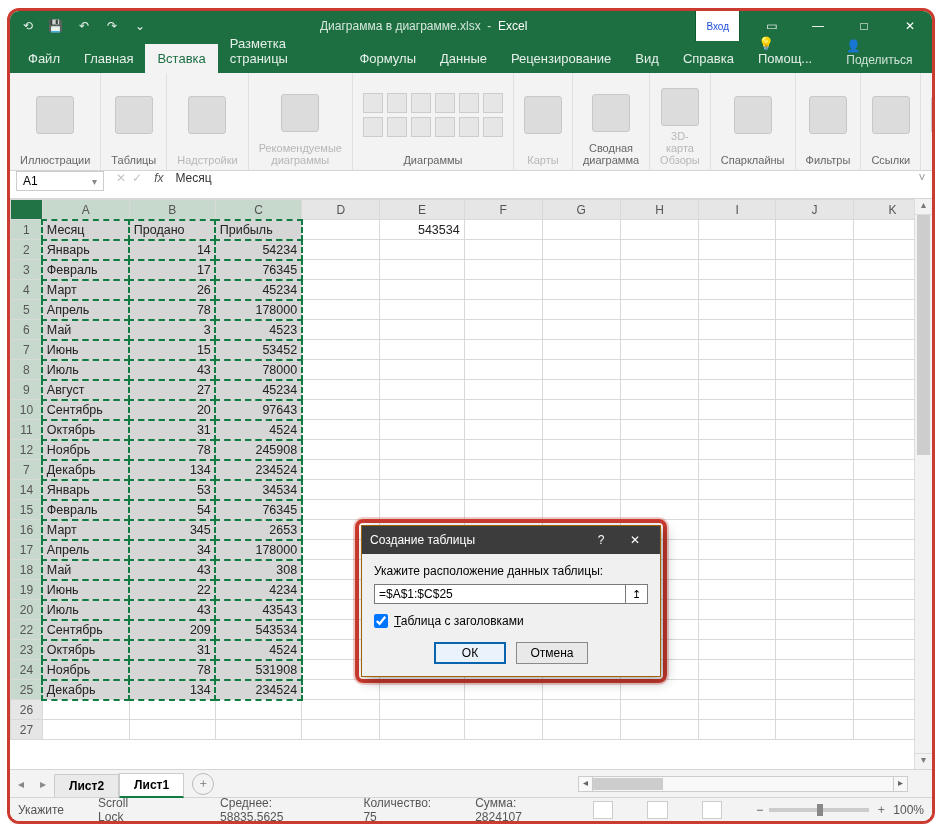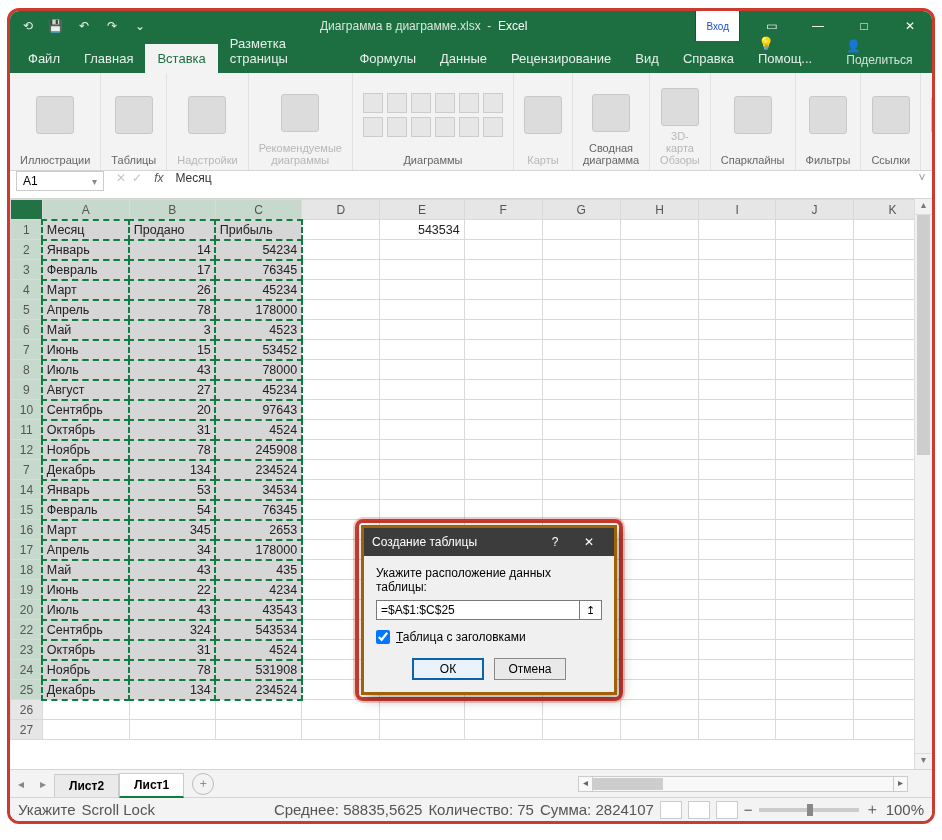--- a/index.html
+++ b/index.html
@@ -61,31 +61,31 @@
 .sheettabs .tab { padding:4px 14px; border:1px solid #ccc; border-bottom:none; background:#eaeaea; margin-top:4px;font-weight:bold; }
 .sheettabs .tab.active { background:#fff; border-bottom:2px solid #107c41; }
 .sheettabs .add { width:22px; height:22px; border:1px solid #bbb; border-radius:50%; display:inline-flex; align-items:center; justify-content:center; margin-left:8px; color:#777; }
 .sheettabs .hscroll { margin-left:auto; width:330px; height:16px; border:1px solid #ccc; background:#f8f8f8; position:relative; margin-right:24px;}
 .sheettabs .hscroll .thumb{position:absolute;left:14px;top:1px;width:70px;height:12px;background:#cdcdcd;}
 .sheettabs .hscroll .ar{position:absolute;top:0;width:14px;height:14px;text-align:center;color:#666;font-size:10px;}
 .sheettabs .hscroll .ar.l{left:0;border-right:1px solid #ccc;}
 .sheettabs .hscroll .ar.r{right:0;border-left:1px solid #ccc;}
 
 
-.statusbar { height:24px; background:#f3f3f3; border-top:1px solid #d5d5d5; display:flex; align-items:center; font-size:15px; color:#555; padding:0 8px; gap:6px;}
+.statusbar { height:24px; background:#f3f3f3; border-top:1px solid #d5d5d5; display:flex; align-items:center; font-size:12px; color:#555; padding:0 8px; gap:34px;}
 .statusbar .spacer{flex:1;}
 .statusbar .viewbtn{width:22px;height:18px;border:1px solid #ccc;background:#fff;display:inline-block;}
 .statusbar .zoom { display:flex;align-items:center;gap:6px;}
 .statusbar .zoom .slider{width:100px;height:4px;background:#ccc;position:relative;}
 .statusbar .zoom .slider .th{position:absolute;left:48px;top:-4px;width:6px;height:12px;background:#888;}
 
 
 .dialog-ov { position:absolute; left:345px; top:320px; }
 .dialog-ring { border:4px solid #cc3b2f; border-radius:8px; padding:2px; box-shadow:0 0 0 2px rgba(204,59,47,.25); }
-.dialog { width:256px; background:#f0f0f0; border:3px solid #a16207; box-shadow:4px 4px 12px rgba(0,0,0,.35); font-size:12px; }
+.dialog { width:300px; background:#f0f0f0; border:1px solid #a16207; box-shadow:4px 4px 12px rgba(0,0,0,.35); font-size:12px; }
 .dialog .dlgtitle { background:#3c3c3c; color:#fff; height:28px; display:flex; align-items:center; padding:0 8px; }
 .dialog .dlgtitle .sp{flex:1;}
 .dialog .dlgtitle .btn{width:34px;height:28px;display:inline-flex;align-items:center;justify-content:center;color:#fff;}
 .dialog .body { padding:10px 12px 12px; }
 .dialog .lbl { margin-bottom:6px; }
 .dialog .range { display:flex; }
 .dialog .range input { flex:1; height:20px; border:1px solid #7a7a7a; padding:0 4px; font-size:12px; }
 .dialog .range .pick { width:22px; height:20px; border:1px solid #7a7a7a; border-left:none; background:#fff; display:inline-flex; align-items:center; justify-content:center; font-size:11px;}
 .dialog .chk { margin-top:10px; display:flex; align-items:center; gap:6px;}
 .dialog .chk input{width:14px;height:14px;}
@@ -498,21 +498,21 @@
             <td class=""></td>
             <td class=""></td>
             <td class=""></td>
             <td class=""></td>
             <td class=""></td>
           </tr>
           <tr>
             <th class="rowh sel">18</th>
             <td class="sel marq">Май</td>
             <td class="sel marq num">43</td>
-            <td class="sel marq num">435</td>
+            <td class="sel marq num">308</td>
             <td class=""></td>
             <td class=""></td>
             <td class=""></td>
             <td class=""></td>
             <td class=""></td>
             <td class=""></td>
             <td class=""></td>
             <td class=""></td>
           </tr>
           <tr>
@@ -539,21 +539,21 @@
             <td class=""></td>
             <td class=""></td>
             <td class=""></td>
             <td class=""></td>
             <td class=""></td>
             <td class=""></td>
           </tr>
           <tr>
             <th class="rowh sel">22</th>
             <td class="sel marq">Сентябрь</td>
-            <td class="sel marq num">324</td>
+            <td class="sel marq num">209</td>
             <td class="sel marq num">543534</td>
             <td class=""></td>
             <td class=""></td>
             <td class=""></td>
             <td class=""></td>
             <td class=""></td>
             <td class=""></td>
             <td class=""></td>
             <td class=""></td>
           </tr>

